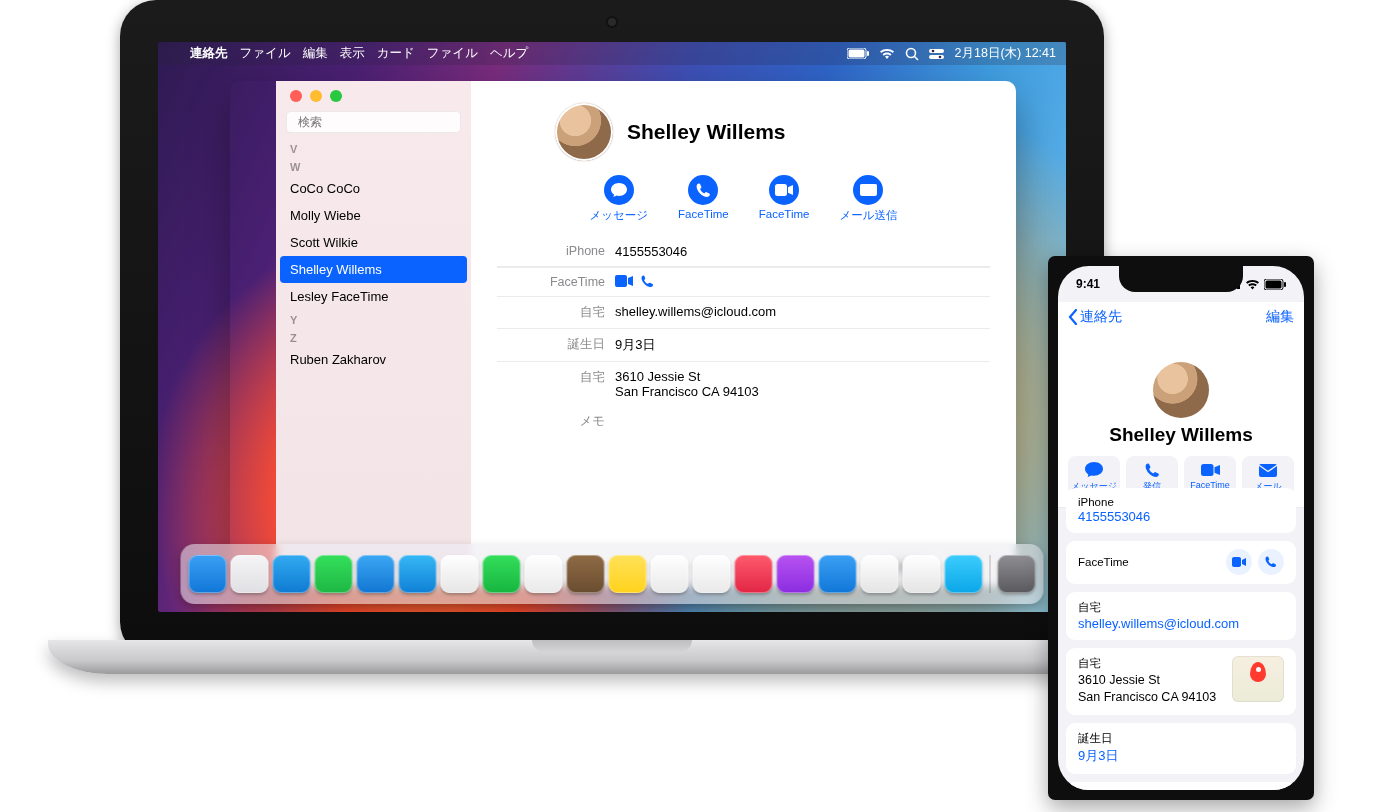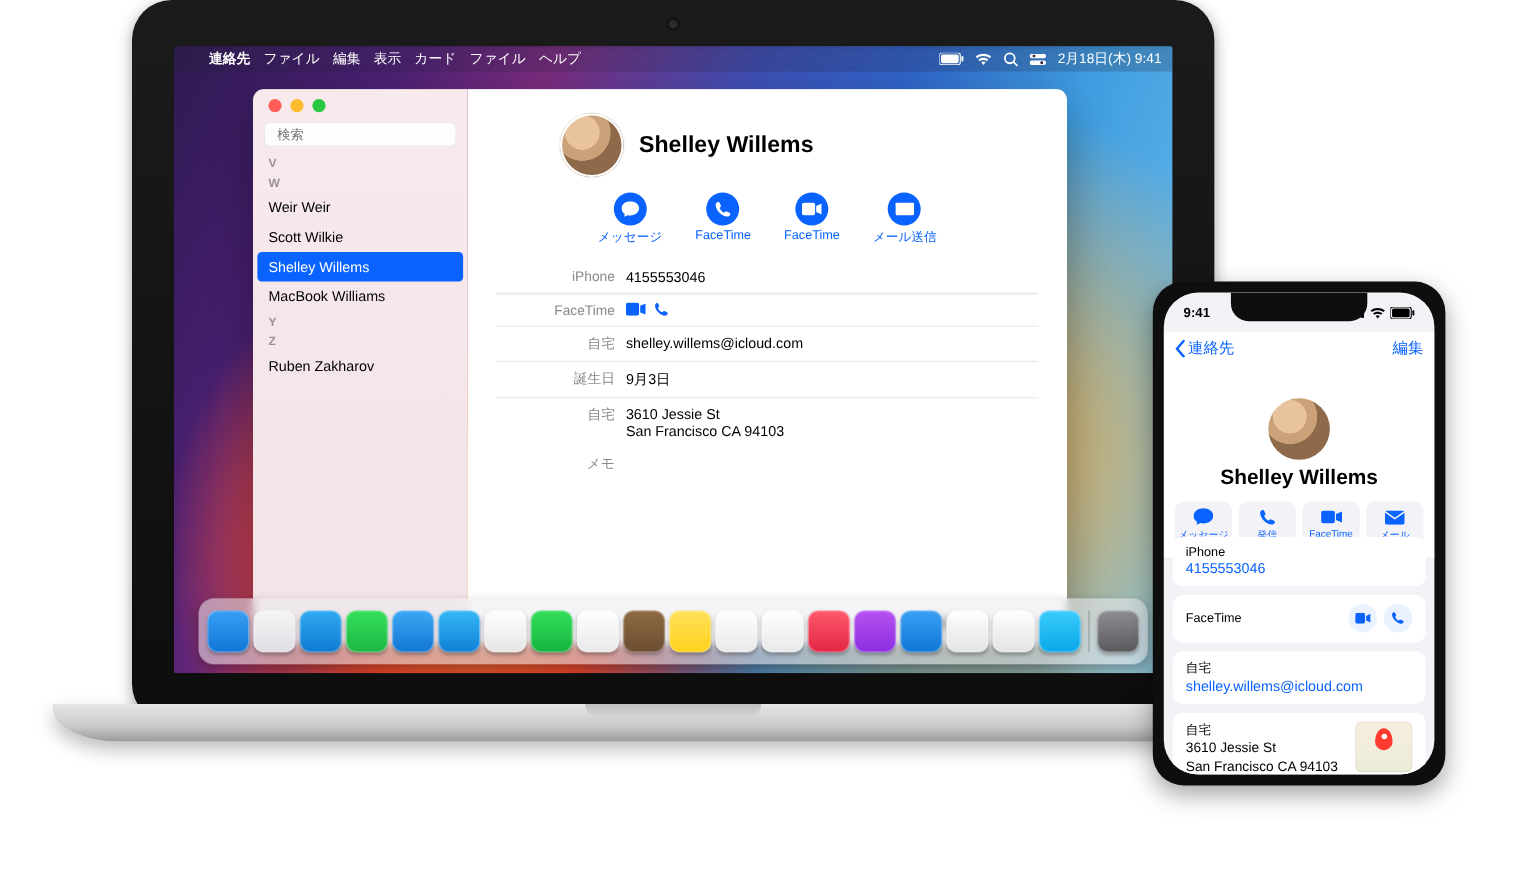--- a/index.html
+++ b/index.html
@@ -25,21 +25,21 @@
   .menubar .spacer{flex:1;}
   .menubar .ricon{margin:0 5px;display:inline-flex;align-items:center;}
   .menubar svg{display:block;}
   .menubar .clock{margin:0 10px 0 6px;}
   
   .dock{position:absolute;left:50%;bottom:8px;transform:translateX(-50%);height:52px;padding:4px 8px;border-radius:14px;
     background:rgba(235,235,240,.55);backdrop-filter:blur(4px);display:flex;align-items:center;gap:4px;box-shadow:0 4px 10px rgba(0,0,0,.25);}
   .dock .di{width:38px;height:38px;border-radius:9px;box-shadow:inset 0 0 0 1px rgba(255,255,255,.35),0 2px 3px rgba(0,0,0,.25);}
   .dock .sep{width:1px;height:38px;background:rgba(0,0,0,.25);margin:0 3px;}
   
-  .cwin{position:absolute;left:72px;top:39px;width:740px;height:505px;border-radius:10px;overflow:hidden;box-shadow:0 18px 40px rgba(0,0,0,.35);display:flex;}
+  .cwin{position:absolute;left:72px;top:39px;width:740px;height:505px;border-radius:10px;overflow:hidden;box-shadow:0 18px 40px rgba(0,0,0,.35);display:flex;padding-left:46px;}
   .csidebar{width:195px;background:linear-gradient(#f7e9ec,#f2e3e7);display:flex;flex-direction:column;font-size:13px;color:#000;}
   .traffic{height:30px;display:flex;align-items:center;gap:8px;padding-left:14px;}
   .tl{width:12px;height:12px;border-radius:50%;}
   .tl.r{background:#ff5f57;}
   .tl.y{background:#febc2e;}
   .tl.g{background:#28c840;}
   .search{margin:0 10px 6px;height:22px;border-radius:5px;background:rgba(255,255,255,.85);display:flex;align-items:center;padding:0 6px;color:#8a8a8e;box-shadow:inset 0 0 0 1px rgba(0,0,0,.08);}
   .search svg{margin-right:4px;}
   .search input{border:0;background:transparent;outline:none;font-size:12px;flex:1;color:#000;}
   .clist{flex:1;overflow:hidden;}
@@ -59,21 +59,21 @@
   .frow:first-child{border-top:0;border-bottom:1px solid rgba(0,0,0,.08);}
   .flab{width:108px;text-align:right;color:#8a8a8e;padding-right:10px;font-size:12.5px;}
   .fval{flex:1;font-size:13px;white-space:pre-line;}
   .fticons{display:flex;gap:8px;color:#0a63ff;}
   .cfoot{position:absolute;left:0;right:0;bottom:0;height:40px;display:flex;align-items:center;padding:0 16px;gap:10px;}
   .cfoot .plus{width:36px;height:22px;border-radius:5px;background:#fff;box-shadow:inset 0 0 0 1px rgba(0,0,0,.15);display:flex;align-items:center;justify-content:center;font-size:15px;color:#555;}
   .cfoot .sp{flex:1;}
   .cfoot .btn{height:22px;padding:0 14px;border-radius:5px;background:#fff;box-shadow:inset 0 0 0 1px rgba(0,0,0,.15);display:flex;align-items:center;font-size:12px;}
   .cfoot .share{width:30px;justify-content:center;}
   
-  .iphone{position:absolute;right:86px;top:256px;width:266px;height:458px;border-radius:28px;background:#0e0e0e;box-shadow:0 8px 22px rgba(0,0,0,.35);}
+  .iphone{position:absolute;right:86px;top:256px;width:266px;height:544px;border-radius:7px;background:#0e0e0e;box-shadow:0 8px 22px rgba(0,0,0,.35);}
   .iscreen{position:absolute;left:10px;top:10px;right:10px;bottom:10px;border-radius:31px;background:#f2f2f7;overflow:hidden;}
   .notch{position:absolute;left:50%;top:0;transform:translateX(-50%);width:124px;height:26px;background:#0e0e0e;border-radius:0 0 16px 16px;z-index:5;}
   .istat{position:absolute;left:0;right:0;top:0;height:36px;display:flex;align-items:center;justify-content:space-between;padding:0 18px;font-size:12px;font-weight:600;z-index:4;}
   .istat .ri{display:flex;align-items:center;gap:4px;}
   .inav{position:absolute;left:0;right:0;top:36px;height:30px;display:flex;align-items:center;justify-content:space-between;padding:0 10px;font-size:14px;color:#0a63ff;z-index:4;}
   .inav .back{display:flex;align-items:center;gap:2px;}
   .iheader{position:absolute;left:0;right:0;top:36px;background:#fff;border-bottom:1px solid rgba(0,0,0,.08);padding:30px 0 0;text-align:center;}
   .avatar-ios{width:56px;height:56px;border-radius:50%;margin:0 auto 6px;background:radial-gradient(circle at 35% 30%,#e8c39e 0 28%,#caa178 29% 46%,#8e6a4b 47% 100%);}
   .iname{font-size:19px;font-weight:600;margin-bottom:10px;}
   .quick{display:flex;gap:6px;padding:0 10px 10px;}
@@ -128,44 +128,45 @@
           </svg>
         </span>
       <span class="ricon">
           <svg width="15" height="10">
             <rect x="0" y="0" width="15" height="4" rx="2" fill="#fff"></rect>
             <rect x="0" y="6" width="15" height="4" rx="2" fill="#fff"></rect>
             <circle cx="4" cy="2" r="1.3" fill="#324"></circle>
             <circle cx="11" cy="8" r="1.3" fill="#324"></circle>
           </svg>
         </span>
-      <span class="clock">2月18日(木)  9:41</span>
+      <span class="clock">2月18日(木)  12:41</span>
     </div>
 
     <div class="cwin">
       <div class="csidebar">
         <div class="traffic">
           <span class="tl r"></span>
           <span class="tl y"></span>
           <span class="tl g"></span>
         </div>
         <div class="search">
           <svg width="12" height="12">
               <circle cx="5" cy="5" r="3.6" fill="none" stroke="#8a8a8e" stroke-width="1.4"></circle>
               <line x1="8" y1="8" x2="11" y2="11" stroke="#8a8a8e" stroke-width="1.4"></line>
             </svg>
           <input placeholder="検索" style="">
         </div>
         <div class="clist" id="clist">
             <div class="sec">V</div>
             <div class="sec">W</div>
-            <div class="crow">Weir Weir</div>
+            <div class="crow">CoCo CoCo</div>
+            <div class="crow">Molly Wiebe</div>
             <div class="crow">Scott Wilkie</div>
             <div class="crow sel">Shelley Willems</div>
-            <div class="crow">MacBook Williams</div>
+            <div class="crow">Lesley FaceTime</div>
             <div class="sec">Y</div>
             <div class="sec">Z</div>
             <div class="crow">Ruben Zakharov</div>
           </div>
       </div>
 
       <div class="cdetail">
         <div class="chead">
           <div class="avatar-mac"></div>
           <div class="cname">Shelley Willems</div>

